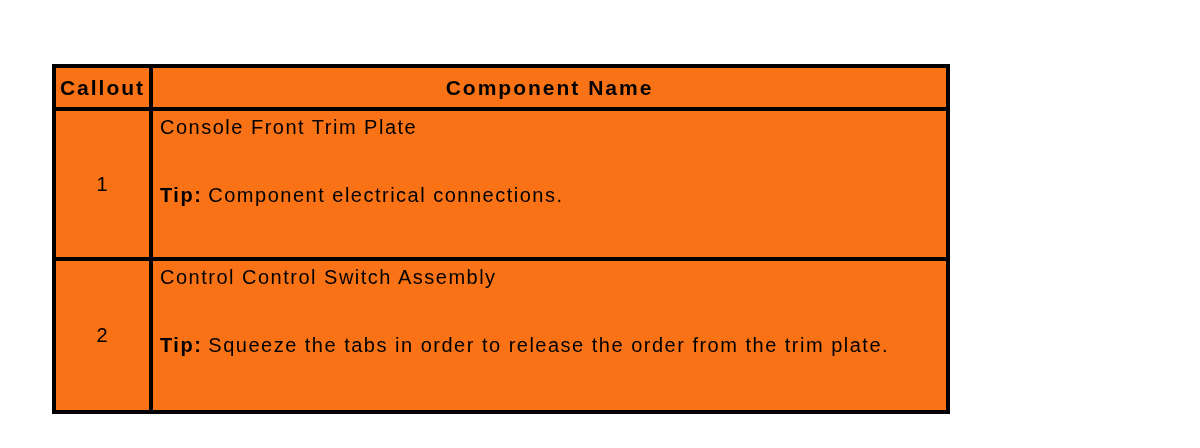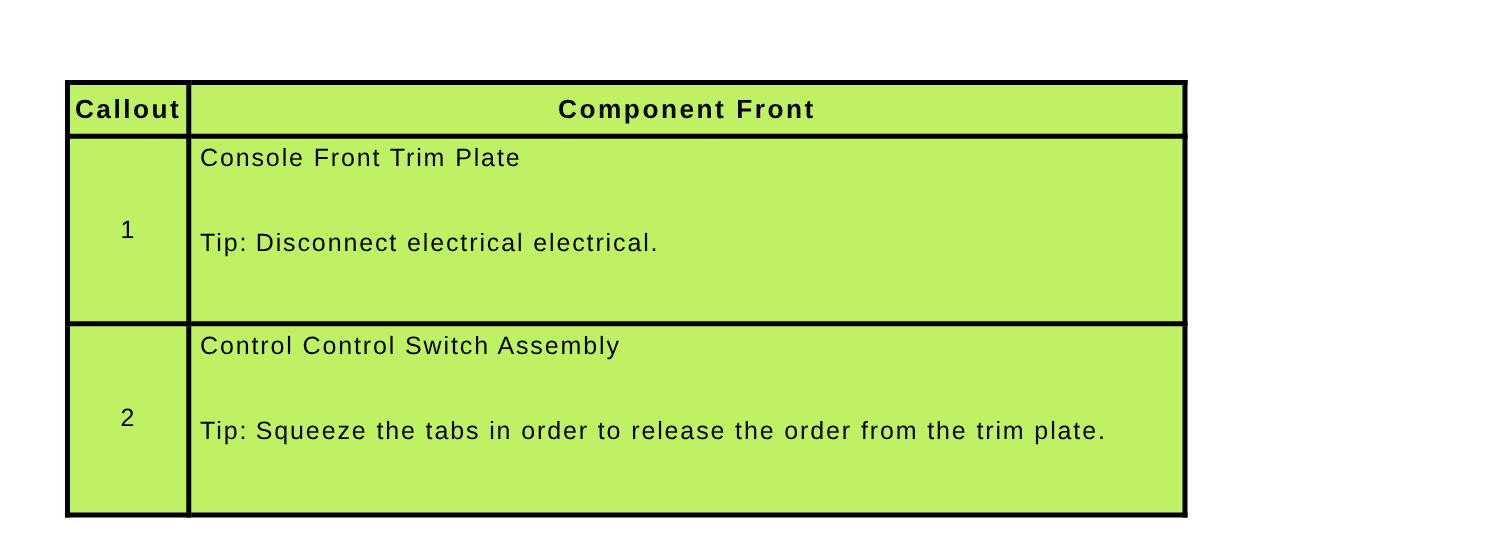--- a/index.html
+++ b/index.html
@@ -22,21 +22,21 @@
     top: 64px;
     width: 898px;
     border-collapse: collapse;
     table-layout: fixed;
   }
   col.col-callout { width: 97px; }
   col.col-component { width: auto; }
   .callout-table th,
   .callout-table td {
     border: 4px solid #000000;
-    background: #bef264;
+    background: #f97316;
   }
   .callout-table th {
     font-size: 21px;
     font-weight: bold;
     letter-spacing: 2px;
     text-align: center;
     vertical-align: middle;
     height: 39px;
     padding: 0;
   }
@@ -52,45 +52,45 @@
     font-size: 20px;
     letter-spacing: 1.5px;
     line-height: 23px;
     padding: 5px 4px 4px 7px;
   }
   tr.data-row-1 td { height: 137px; margin-top: 24px; }
   tr.data-row-2 td { height: 140px; }
   .component-name { margin: 0; }
   .component-tip { margin: 45px 0 0 0; }
   .tip-label {
-    font-weight: normal;
+    font-weight: bold;
     margin-right: 6px;
   }
 </style>
 </head>
 <body>
 
 <div class="stage">
   <table class="callout-table">
     <colgroup>
       <col class="col-callout">
       <col class="col-component">
     </colgroup>
     <thead>
       <tr class="header-row">
         <th>Callout</th>
-        <th>Component Front</th>
+        <th>Component Name</th>
       </tr>
     </thead>
     <tbody>
       <tr class="data-row-1">
         <td class="callout-cell">1</td>
         <td class="component-cell">
           <p class="component-name">Console Front Trim Plate</p>
-          <p class="component-tip"><span class="tip-label">Tip:</span><span>Disconnect electrical electrical.</span></p>
+          <p class="component-tip"><span class="tip-label">Tip:</span><span>Component electrical connections.</span></p>
         </td>
       </tr>
       <tr class="data-row-2">
         <td class="callout-cell">2</td>
         <td class="component-cell">
           <p class="component-name">Control Control Switch Assembly</p>
           <p class="component-tip"><span class="tip-label">Tip:</span><span>Squeeze the tabs in order to release the order from the trim plate.</span></p>
         </td>
       </tr>
     </tbody>

